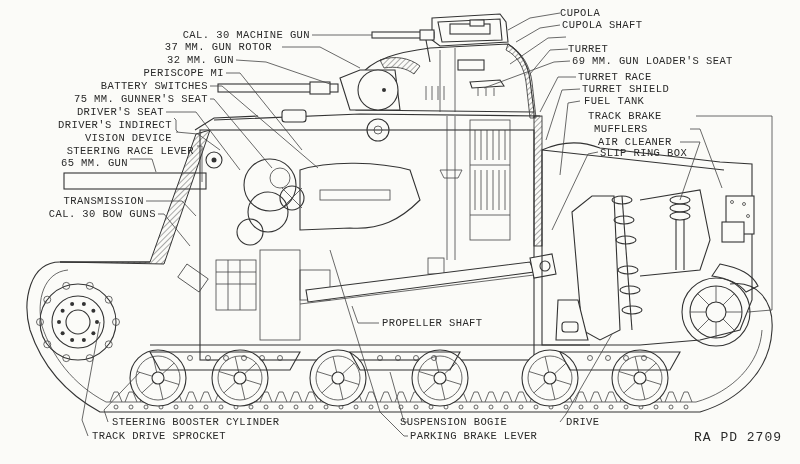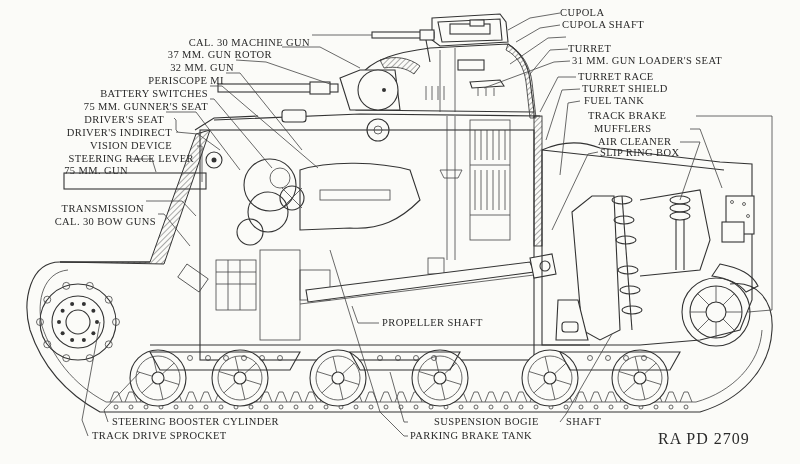--- a/index.html
+++ b/index.html
@@ -1,19 +1,19 @@
 <!DOCTYPE html>
 <html><head>
 <meta charset="utf-8">
 <style>
   html, body { margin: 0; padding: 0; background: #fbfbf8; }
   body { width: 800px; height: 464px; overflow: hidden; position: relative; font-family: "DejaVu Sans", sans-serif; }
   #stage { position: absolute; left: 0; top: 0; width: 800px; height: 464px; }
-  .lbl { position: absolute; font-family: Liberation Serif, serif; font-size: 10.5px; letter-spacing: 0.4px; color: #2a2a2a; white-space: nowrap; line-height: 1; }
-  .lbl.r { text-align: left; margin-top: 8px; }
+  .lbl { position: absolute; font-family: Liberation Mono, monospace; font-size: 10.5px; letter-spacing: 0.4px; color: #2a2a2a; white-space: nowrap; line-height: 1; }
+  .lbl.r { text-align: left; }
   svg .ink { stroke: #333; fill: none; stroke-width: 1.1; }
   svg .ink2 { stroke: #444; fill: none; stroke-width: 0.8; }
   svg .lead { stroke: #444; fill: none; stroke-width: 0.8; }
   svg .white { fill: #fbfbf8; stroke: #333; stroke-width: 1.1; }
 </style>
 </head>
 <body>
 
 <div id="stage">
 <svg width="800" height="464" viewBox="0 0 800 464" xmlns="http://www.w3.org/2000/svg">
@@ -432,38 +432,38 @@
 <div class="lbl r" style="right:490px;top:30px">CAL. 30 MACHINE GUN</div>
 <div class="lbl r" style="right:528px;top:42px">37 MM. GUN ROTOR</div>
 <div class="lbl r" style="right:566px;top:55px">32 MM. GUN</div>
 <div class="lbl r" style="right:576px;top:68px">PERISCOPE MI</div>
 <div class="lbl r" style="right:592px;top:81px">BATTERY SWITCHES</div>
 <div class="lbl r" style="right:592px;top:94px">75 MM. GUNNER'S SEAT</div>
 <div class="lbl r" style="right:636px;top:107px">DRIVER'S SEAT</div>
 <div class="lbl r" style="right:628px;top:120px">DRIVER'S INDIRECT</div>
 <div class="lbl r" style="right:628px;top:133px">VISION DEVICE</div>
 <div class="lbl r" style="right:606px;top:146px">STEERING RACE LEVER</div>
-<div class="lbl r" style="right:672px;top:158px">75 MM. GUN</div>
+<div class="lbl r" style="right:672px;top:158px">65 MM. GUN</div>
 <div class="lbl r" style="right:656px;top:196px">TRANSMISSION</div>
 <div class="lbl r" style="right:644px;top:209px">CAL. 30 BOW GUNS</div>
 
 
 <div class="lbl" style="left:560px;top:8px">CUPOLA</div>
 <div class="lbl" style="left:562px;top:20px">CUPOLA SHAFT</div>
 <div class="lbl" style="left:568px;top:44px">TURRET</div>
-<div class="lbl" style="left:572px;top:56px">31 MM. GUN LOADER'S SEAT</div>
+<div class="lbl" style="left:572px;top:56px">69 MM. GUN LOADER'S SEAT</div>
 <div class="lbl" style="left:578px;top:72px">TURRET RACE</div>
 <div class="lbl" style="left:582px;top:84px">TURRET SHIELD</div>
 <div class="lbl" style="left:584px;top:96px">FUEL TANK</div>
 <div class="lbl" style="left:588px;top:111px">TRACK BRAKE</div>
 <div class="lbl" style="left:594px;top:124px">MUFFLERS</div>
 <div class="lbl" style="left:598px;top:137px">AIR CLEANER</div>
 <div class="lbl" style="left:600px;top:148px">SLIP RING BOX</div>
 
 
 <div class="lbl" style="left:382px;top:318px">PROPELLER SHAFT</div>
 <div class="lbl" style="left:112px;top:417px">STEERING BOOSTER CYLINDER</div>
 <div class="lbl" style="left:92px;top:431px">TRACK DRIVE SPROCKET</div>
-<div class="lbl" style="left:434px;top:417px">SUSPENSION BOGIE</div>
-<div class="lbl" style="left:410px;top:431px">PARKING BRAKE TANK</div>
-<div class="lbl" style="left:566px;top:417px">SHAFT</div>
-<div class="lbl" style="left:658px;top:431px;font-size:16px;letter-spacing:1px">RA PD 2709</div>
+<div class="lbl" style="left:400px;top:417px">SUSPENSION BOGIE</div>
+<div class="lbl" style="left:410px;top:431px">PARKING BRAKE LEVER</div>
+<div class="lbl" style="left:566px;top:417px">DRIVE</div>
+<div class="lbl" style="left:694px;top:431px;font-size:13px;letter-spacing:1px">RA PD 2709</div>
 </div>
 
 </body></html>

